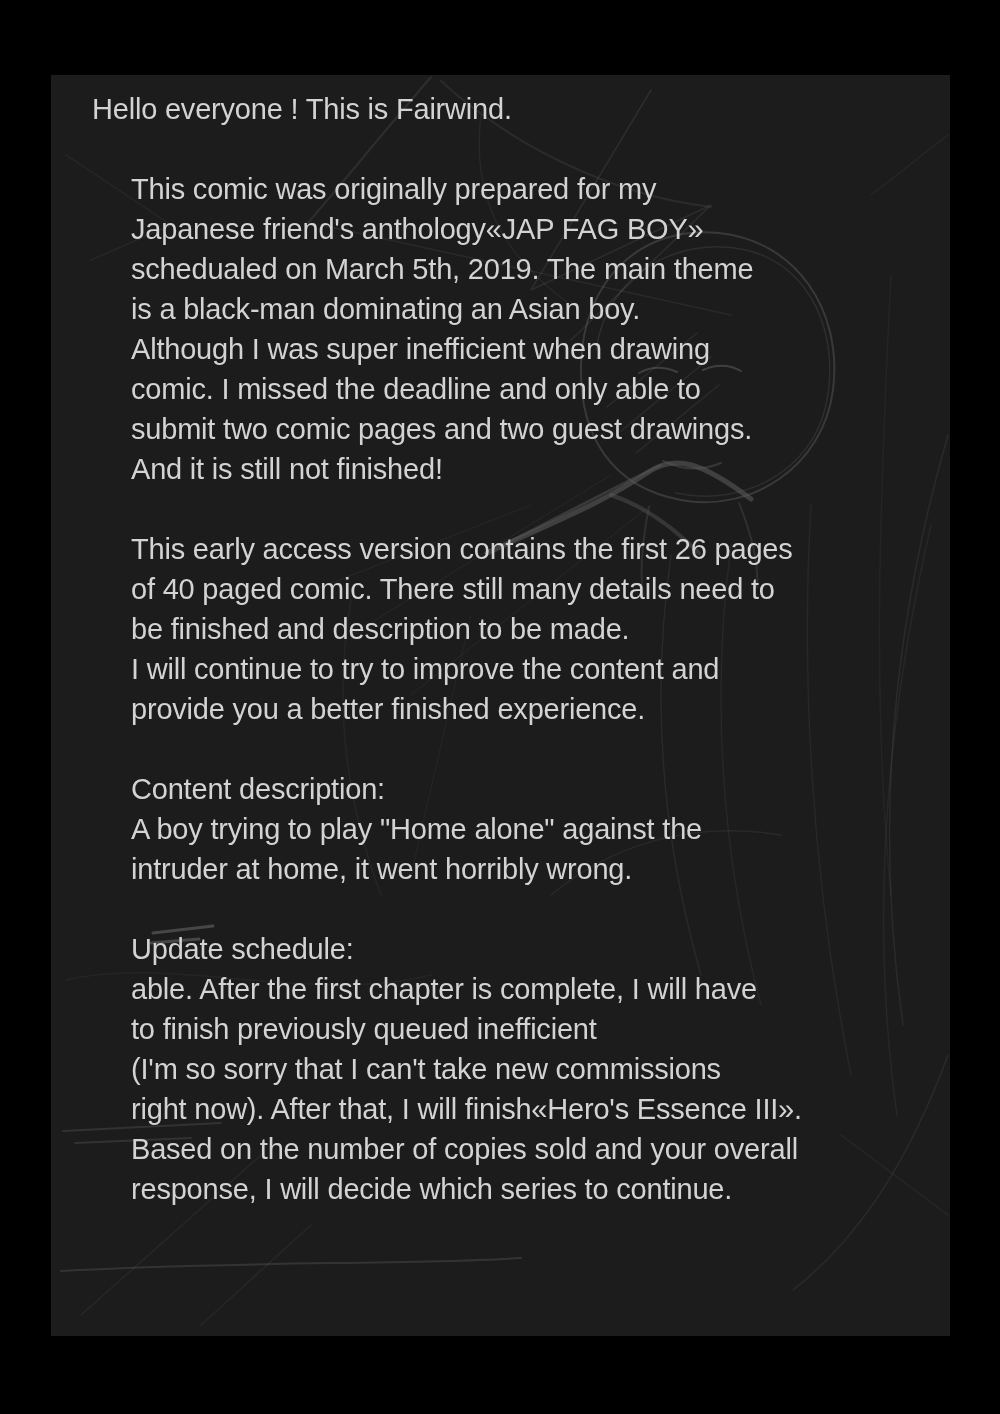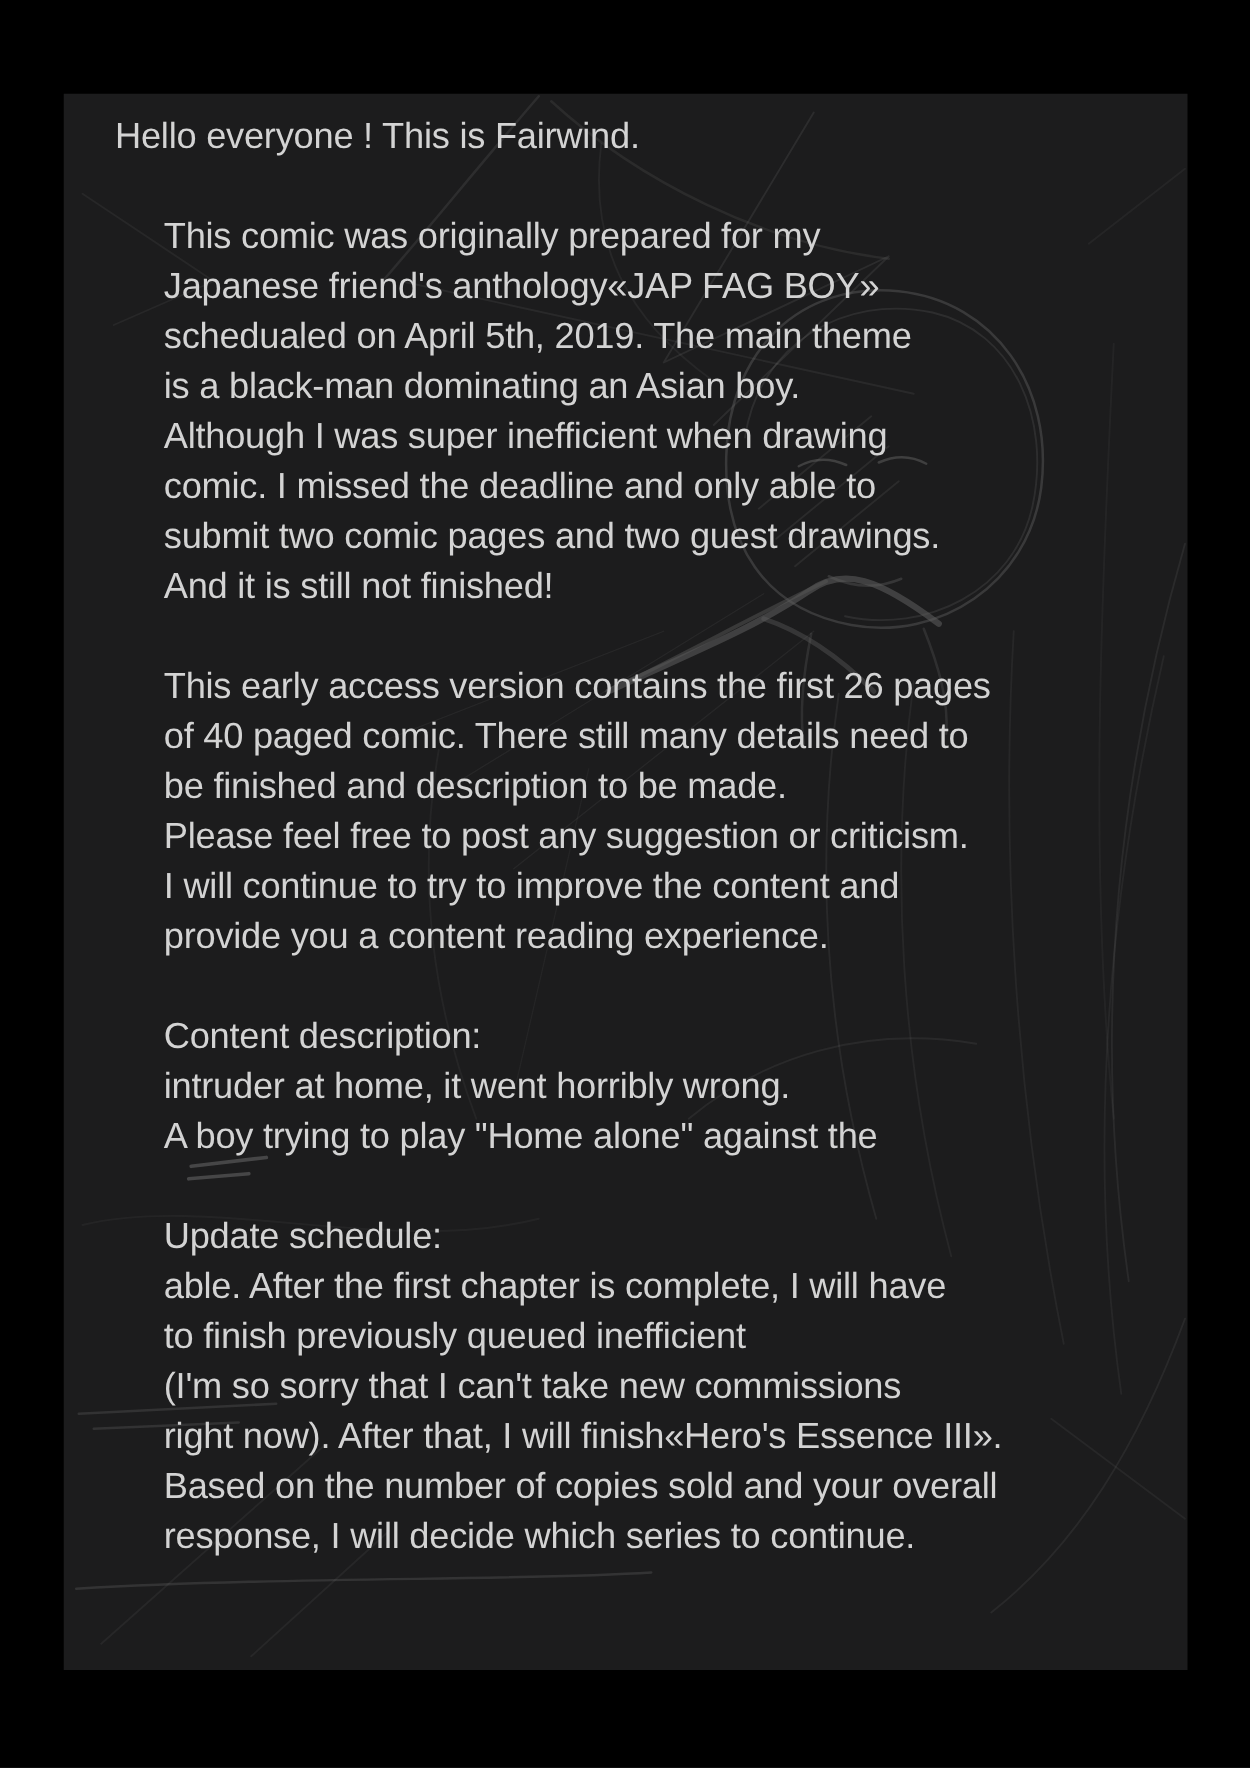--- a/index.html
+++ b/index.html
@@ -98,41 +98,40 @@
 
   <div class="note-text" style="color: rgb(211, 211, 211);">
 
     <div class="paragraph">
       <div class="text-line">Hello everyone ! This is Fairwind.</div>
     </div>
 
     <div class="paragraph">
       <div class="text-line">This comic was originally prepared for my</div>
       <div class="text-line">Japanese friend's anthology«JAP FAG BOY»</div>
-      <div class="text-line">schedualed on April 5th, 2019. The main theme</div>
+      <div class="text-line">schedualed on March 5th, 2019. The main theme</div>
       <div class="text-line">is a black-man dominating an Asian boy.</div>
       <div class="text-line">Although I was super inefficient when drawing</div>
       <div class="text-line">comic. I missed the deadline and only able to</div>
       <div class="text-line">submit two comic pages and two guest drawings.</div>
       <div class="text-line">And it is still not finished!</div>
     </div>
 
     <div class="paragraph">
       <div class="text-line">This early access version contains the first 26 pages</div>
       <div class="text-line">of 40 paged comic. There still many details need to</div>
       <div class="text-line">be finished and description to be made.</div>
-      <div class="text-line">Please feel free to post any suggestion or criticism.</div>
       <div class="text-line">I will continue to try to improve the content and</div>
-      <div class="text-line">provide you a content reading experience.</div>
+      <div class="text-line">provide you a better finished experience.</div>
     </div>
 
     <div class="paragraph">
       <div class="text-line">Content description:</div>
+      <div class="text-line">A boy trying to play "Home alone" against the</div>
       <div class="text-line">intruder at home, it went horribly wrong.</div>
-      <div class="text-line">A boy trying to play "Home alone" against the</div>
     </div>
 
     <div class="paragraph">
       <div class="text-line">Update schedule:</div>
       <div class="text-line">able. After the first chapter is complete, I will have</div>
       <div class="text-line">to finish previously queued inefficient</div>
       <div class="text-line">(I'm so sorry that I can't take new commissions</div>
       <div class="text-line">right now). After that, I will finish«Hero's Essence III».</div>
       <div class="text-line">Based on the number of copies sold and your overall</div>
       <div class="text-line">response, I will decide which series to continue.</div>

